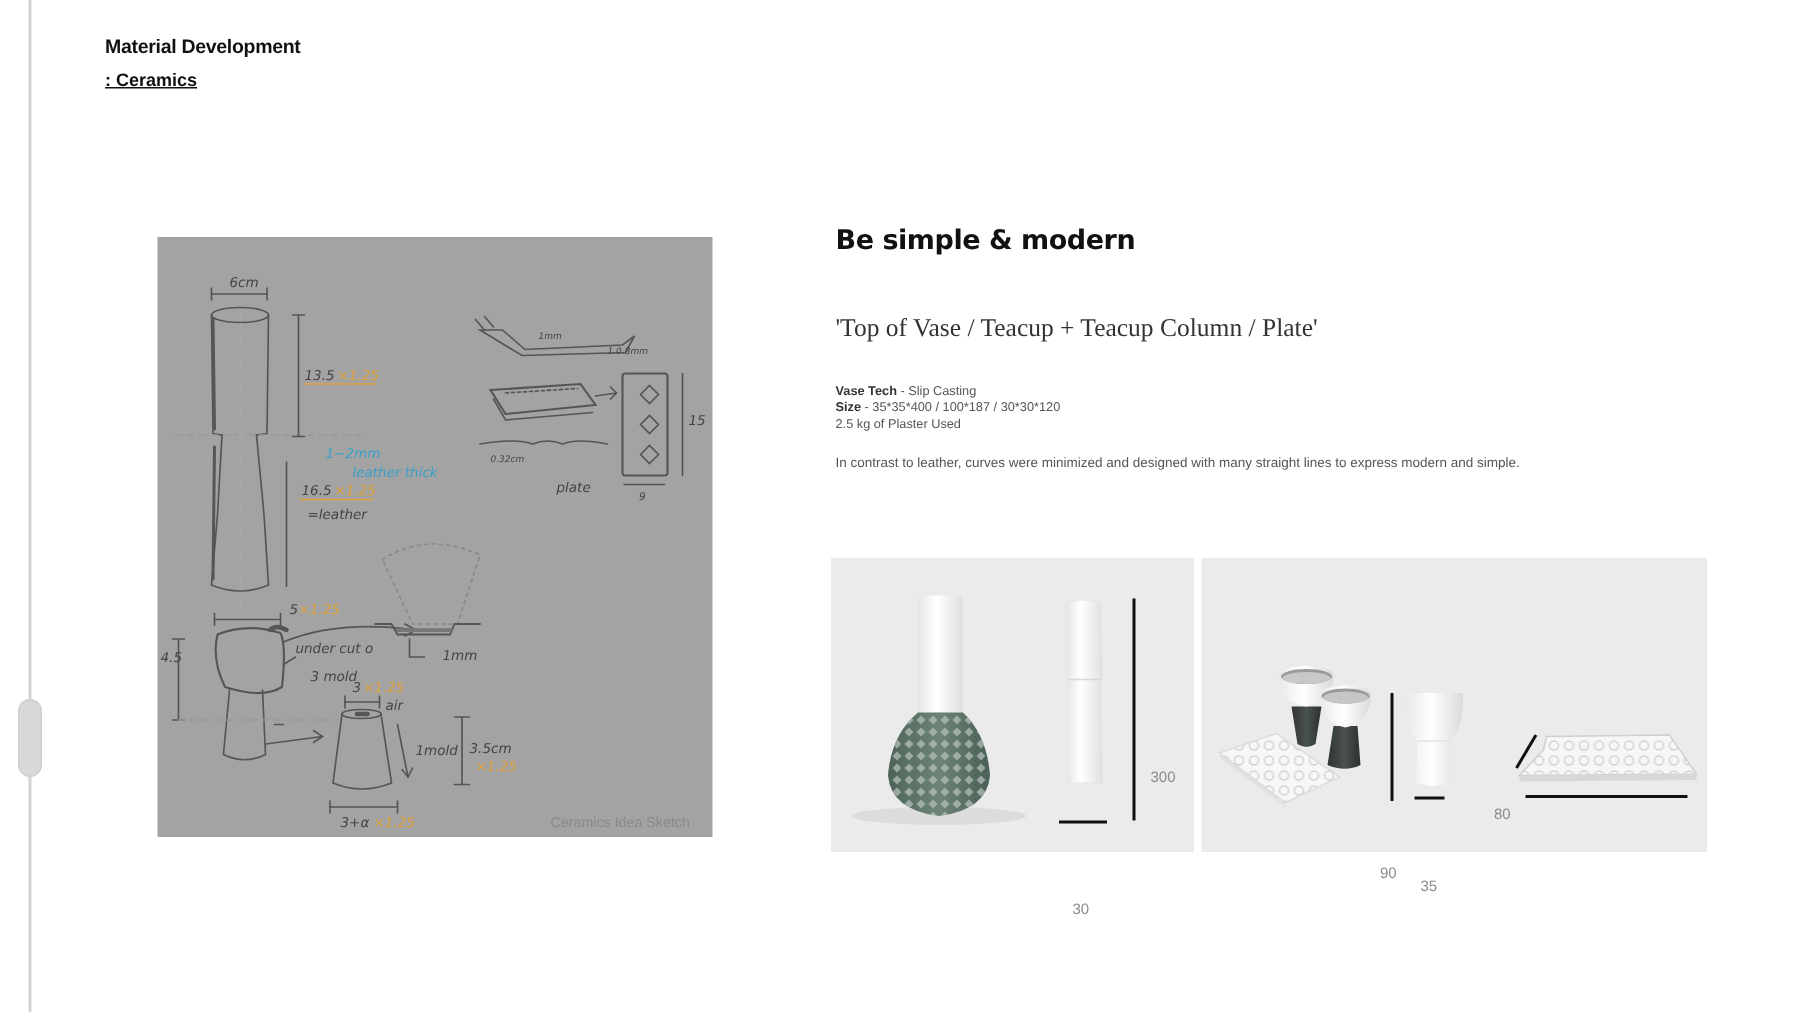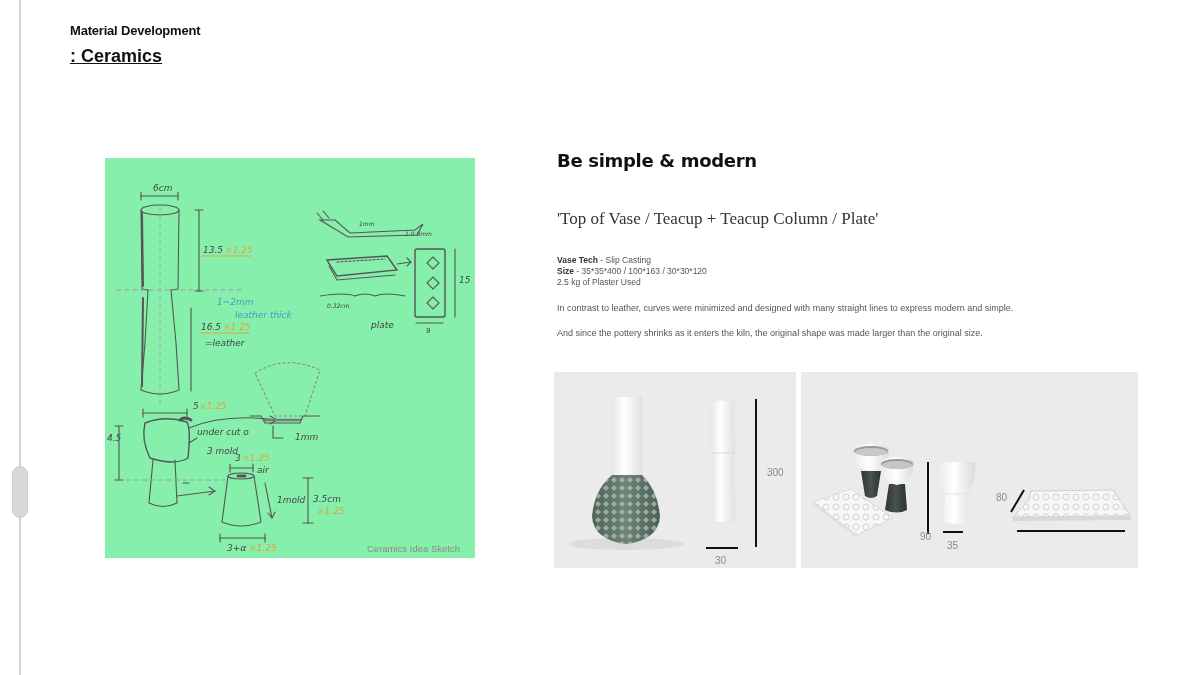--- a/index.html
+++ b/index.html
@@ -3,41 +3,41 @@
   <meta charset="utf-8">
   <style>
     * { box-sizing: border-box; margin: 0; padding: 0; }
     html, body { width: 1200px; height: 675px; background: #ffffff; overflow: hidden; }
     body { position: relative; font-family: "Liberation Sans", sans-serif; color: #111; }
 
     .rule { position: absolute; left: 19px; top: 0; width: 2px; height: 675px; background: #d4d4d4; }
     .scroll-thumb { position: absolute; left: 12px; top: 466px; width: 16px; height: 52px; background: #d8d8d8; border-radius: 8px; border: 1px solid #cfcfcf; }
 
     .title { position: absolute; left: 70px; top: 23px; font-size: 13px; font-weight: bold; letter-spacing: -0.2px; }
-    .subtitle { position: absolute; left: 70px; top: 46px; font-size: 18px; font-weight: bold; text-decoration: underline; }
+    .subtitle { position: absolute; left: 70px; top: 46px; font-size: 12px; font-weight: bold; text-decoration: underline; }
 
     
-    .sketch { position: absolute; left: 105px; top: 158px; width: 370px; height: 400px; background: #86efac; }
+    .sketch { position: absolute; left: 105px; top: 158px; width: 370px; height: 400px; background: #a3a3a3; }
     .sketch svg { position: absolute; left: 0; top: 0; }
     .sketch-caption { position: absolute; left: 367px; top: 543px; font-size: 9.5px; color: #8a8a8a; text-align: right; }
 
     
     .headline { position: absolute; left: 557px; top: 150px; font-size: 18px; font-weight: bold; font-family: "DejaVu Sans", sans-serif; letter-spacing: -0.3px; }
     .quote { position: absolute; left: 557px; top: 209px; font-size: 17px; font-family: "Liberation Serif", serif; color: #333; }
     .specs { position: absolute; left: 557px; top: 255px; font-size: 8.5px; line-height: 11px; color: #555; }
     .specs b { color: #333; }
     .para { position: absolute; left: 557px; font-size: 9px; line-height: 13px; color: #555; }
     .p1 { top: 302px; }
     .p2 { top: 327px; }
 
     .panel { position: absolute; top: 372px; height: 196px; background: #ebebeb; }
     .panel1 { left: 554px; width: 242px; }
     .panel2 { left: 801px; width: 337px; }
     .panel svg { position: absolute; left: 0; top: 0; }
-    .dim { position: absolute; font-size: 10px; color: #8a8a8a; }
+    .dim { position: absolute; font-size: 10px; color: #8a8a8a; margin-top: 46px; }
   </style>
 </head>
 <body>
 
 <div class="rule"></div>
 <div class="scroll-thumb"></div>
 
 <div class="title">Material Development</div>
 <div class="subtitle">: Ceramics</div>
 
@@ -153,27 +153,26 @@
     </g>
   </svg>
 </div>
 <div class="sketch-caption">Ceramics Idea Sketch</div>
 
 <div class="headline">Be simple &amp; modern</div>
 <div class="quote">'Top of Vase / Teacup + Teacup Column / Plate'</div>
 
 <div class="specs">
   <div><b>Vase Tech</b><span> - Slip Casting</span></div>
-  <div><b>Size</b><span> - 35*35*400 / 100*163 / 30*30*120</span></div>
+  <div><b>Size</b><span> - 35*35*400 / 100*187 / 30*30*120</span></div>
   <div>2.5 kg of Plaster Used</div>
 </div>
 
 <div class="para p1">In contrast to leather, curves were minimized and designed with many straight lines to express modern and simple.</div>
 <div class="para p2">
-  <div>And since the pottery shrinks as it enters the kiln, the original shape was made larger than the original size.</div>
 </div>
 
 <div class="panel panel1">
   <svg width="242" height="196" viewBox="0 0 242 196">
     <defs>
       <linearGradient id="vg" x1="0" x2="1">
         <stop offset="0" stop-color="#4d6358"></stop>
           <stop offset="0.5" stop-color="#6d8478"></stop>
           <stop offset="1" stop-color="#4a5f55"></stop>
       </linearGradient>

